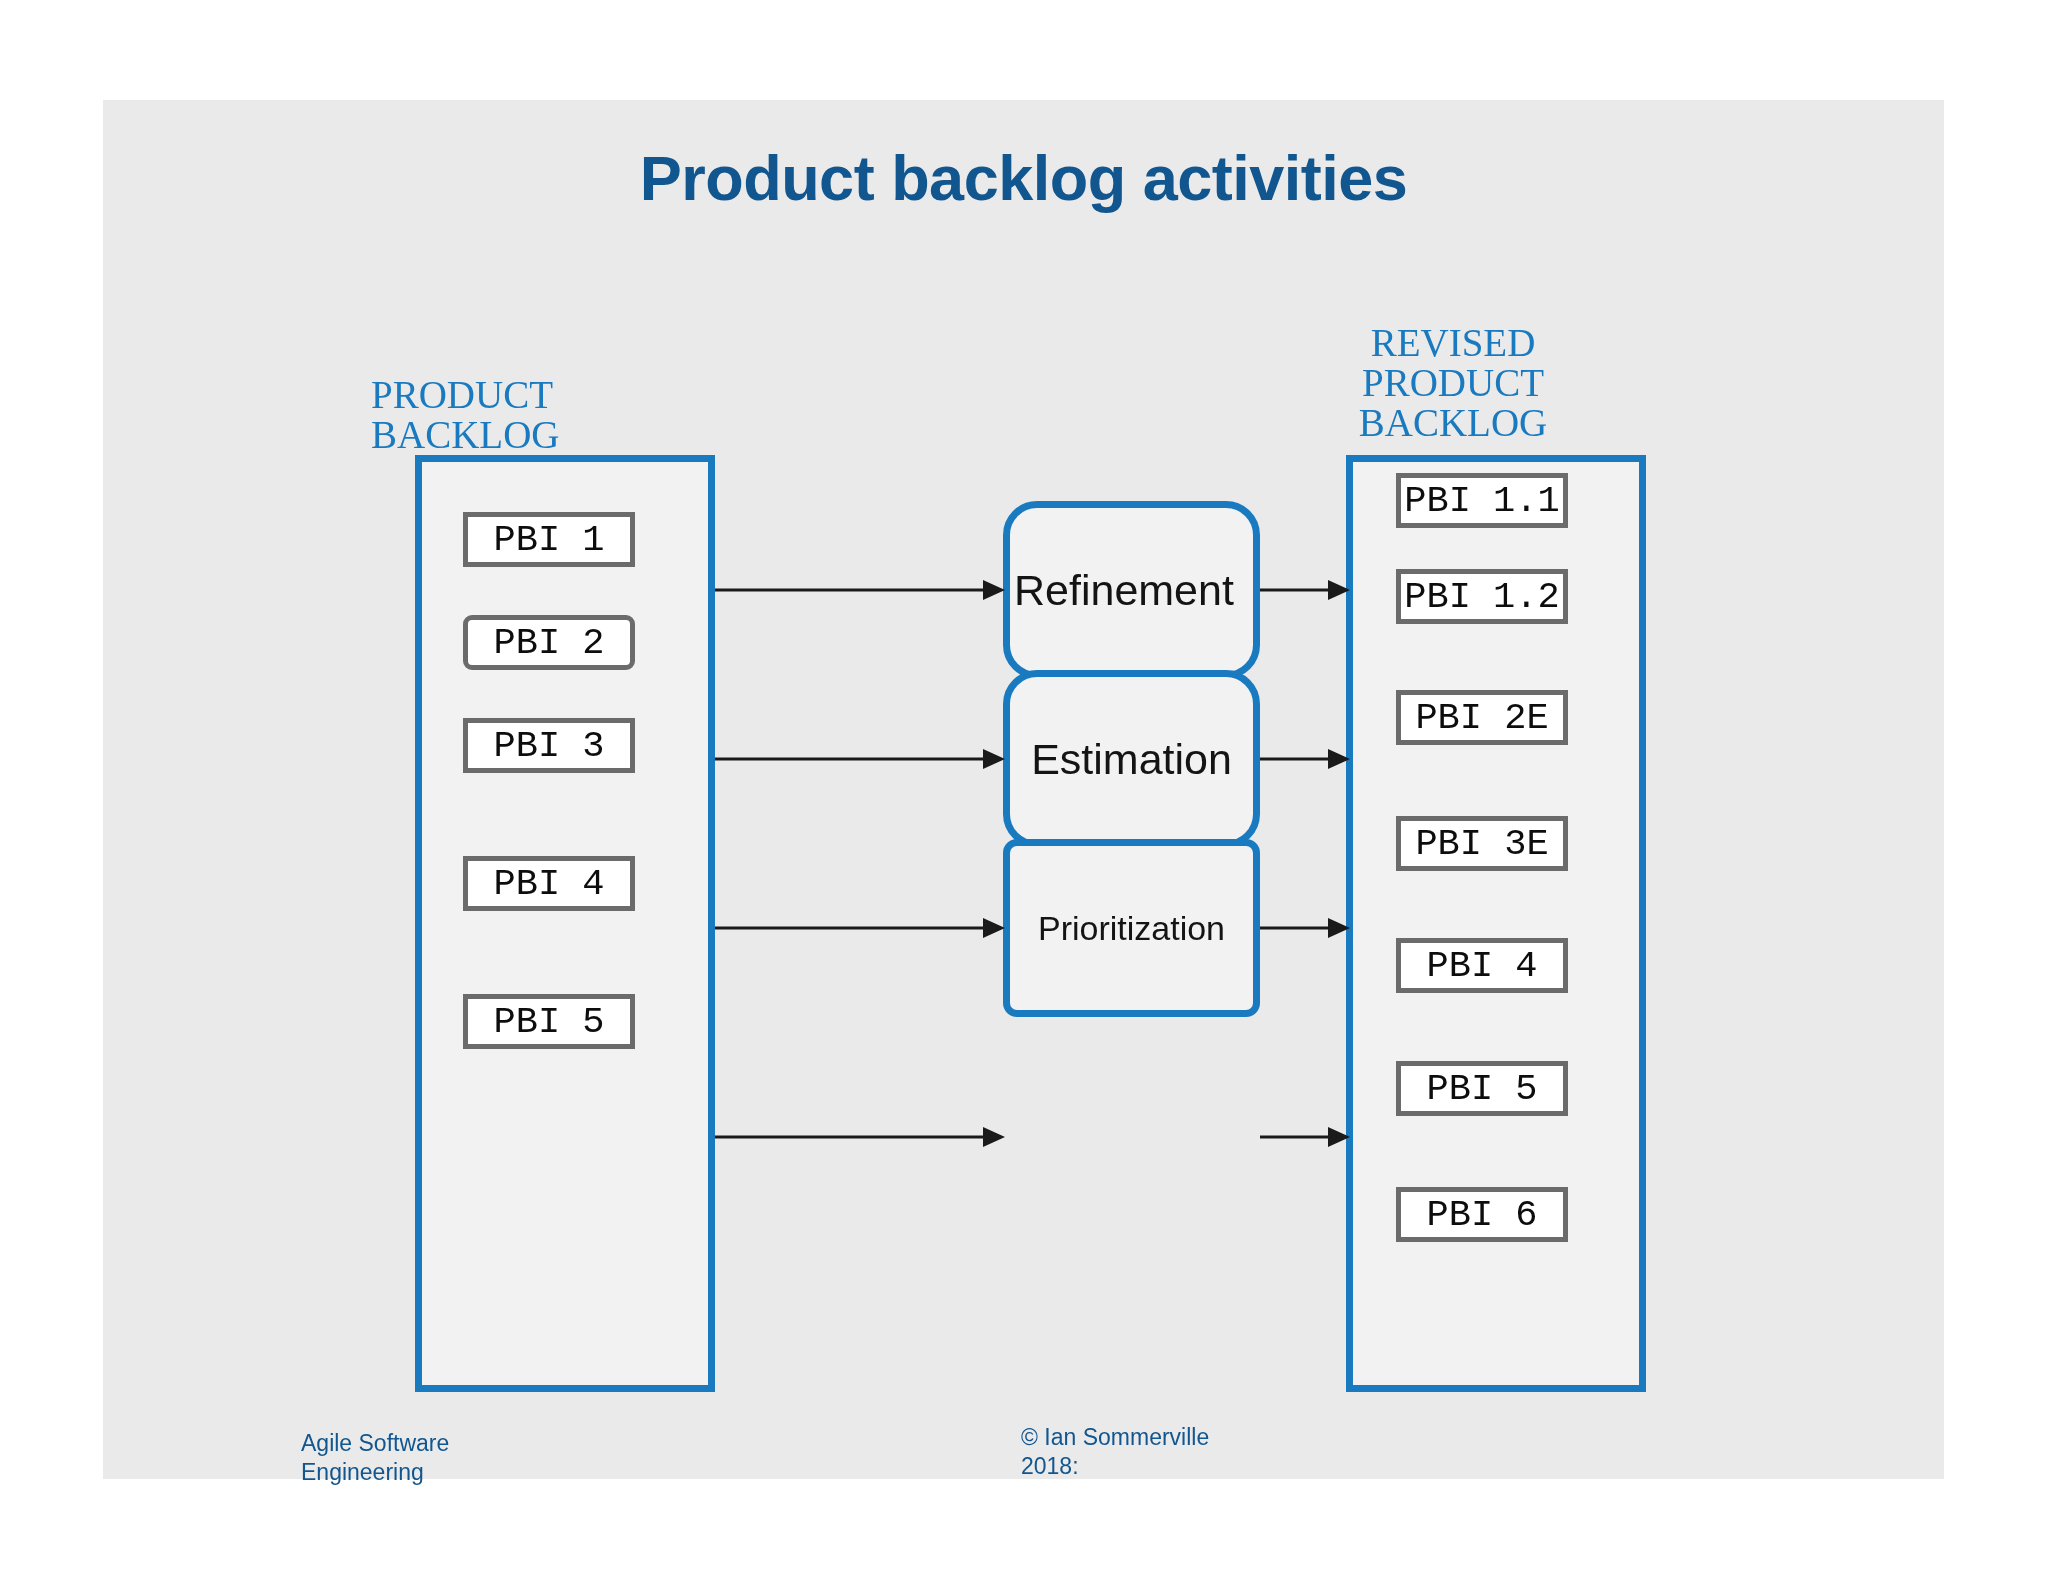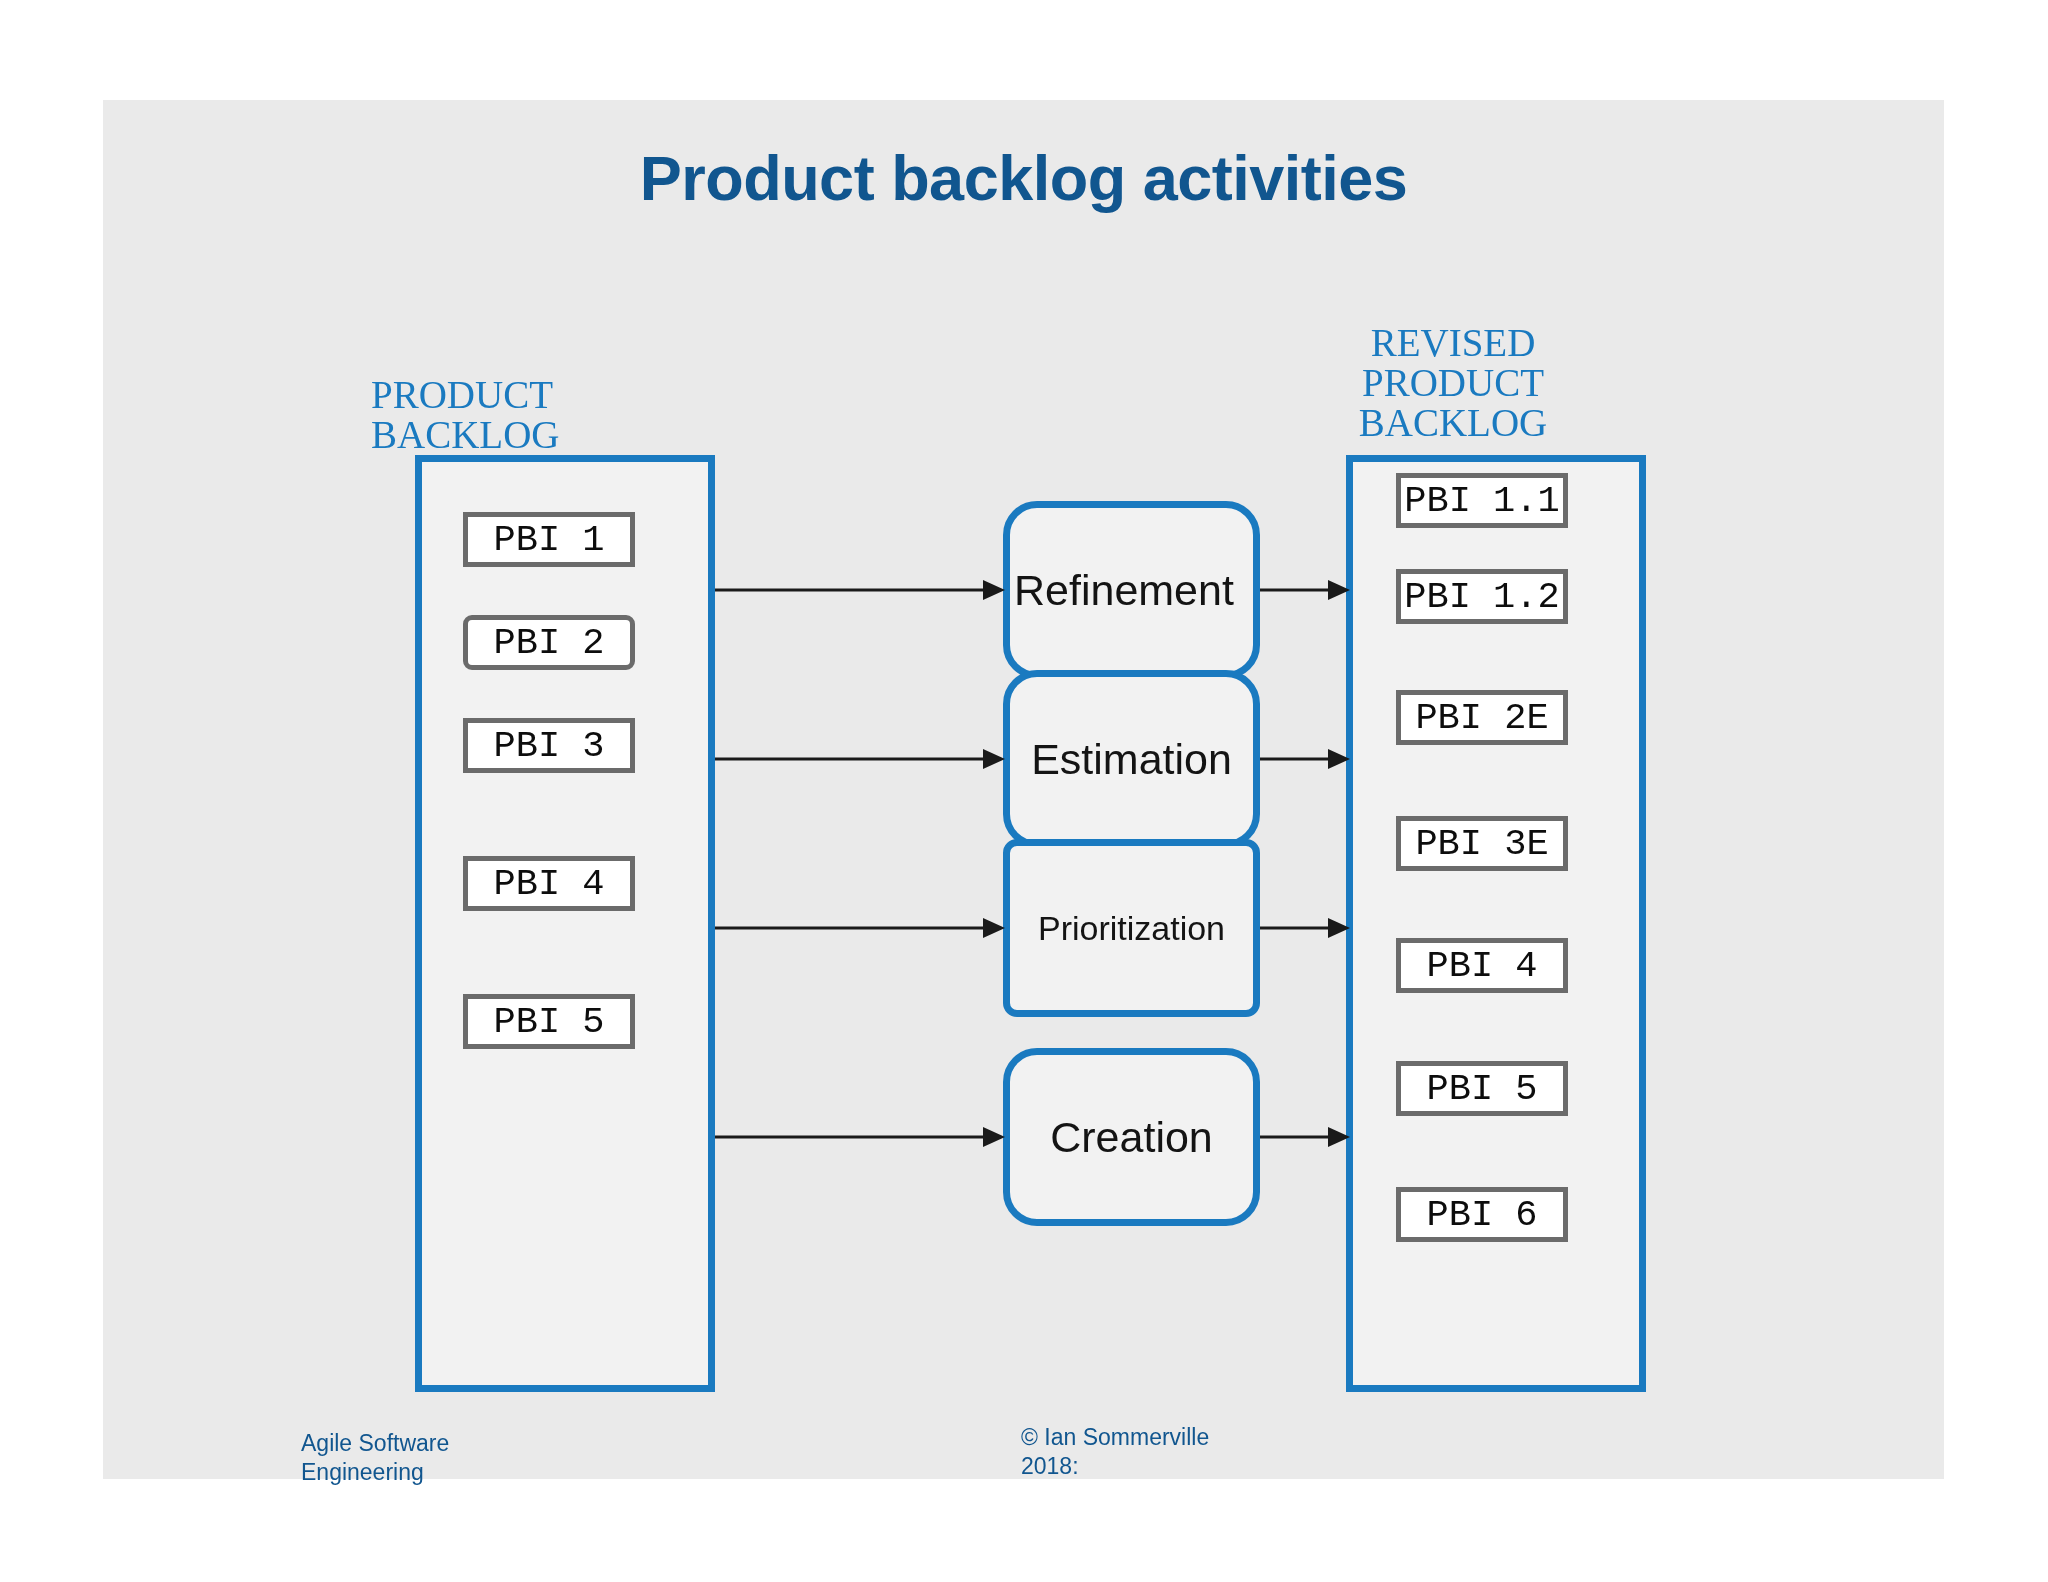--- a/index.html
+++ b/index.html
@@ -203,23 +203,20 @@
 
   <div class="activity size-lg align-left" style="top:401px;">
     <span class="label">Refinement</span>
   </div>
   <div class="activity size-lg" style="top:570px;">
     <span class="label">Estimation</span>
   </div>
   <div class="activity size-sm" style="top:739px;border-radius:14px;">
     <span class="label">Prioritization</span>
   </div>
-  <div class="activity size-lg" style="top:948px;">
-    <span class="label">Creation</span>
-  </div>
 
   <div class="arrow" style="left:612px; top:479px; width:290px;">
     <svg width="290" height="22" viewBox="0 0 290 22">
       <line x1="0" y1="11" x2="268" y2="11" stroke="#1a1a1a" stroke-width="3"></line>
       <polygon points="268,1 290,11 268,21" fill="#1a1a1a"></polygon>
     </svg>
   </div>
   <div class="arrow" style="left:612px; top:648px; width:290px;">
     <svg width="290" height="22" viewBox="0 0 290 22">
       <line x1="0" y1="11" x2="268" y2="11" stroke="#1a1a1a" stroke-width="3"></line>

